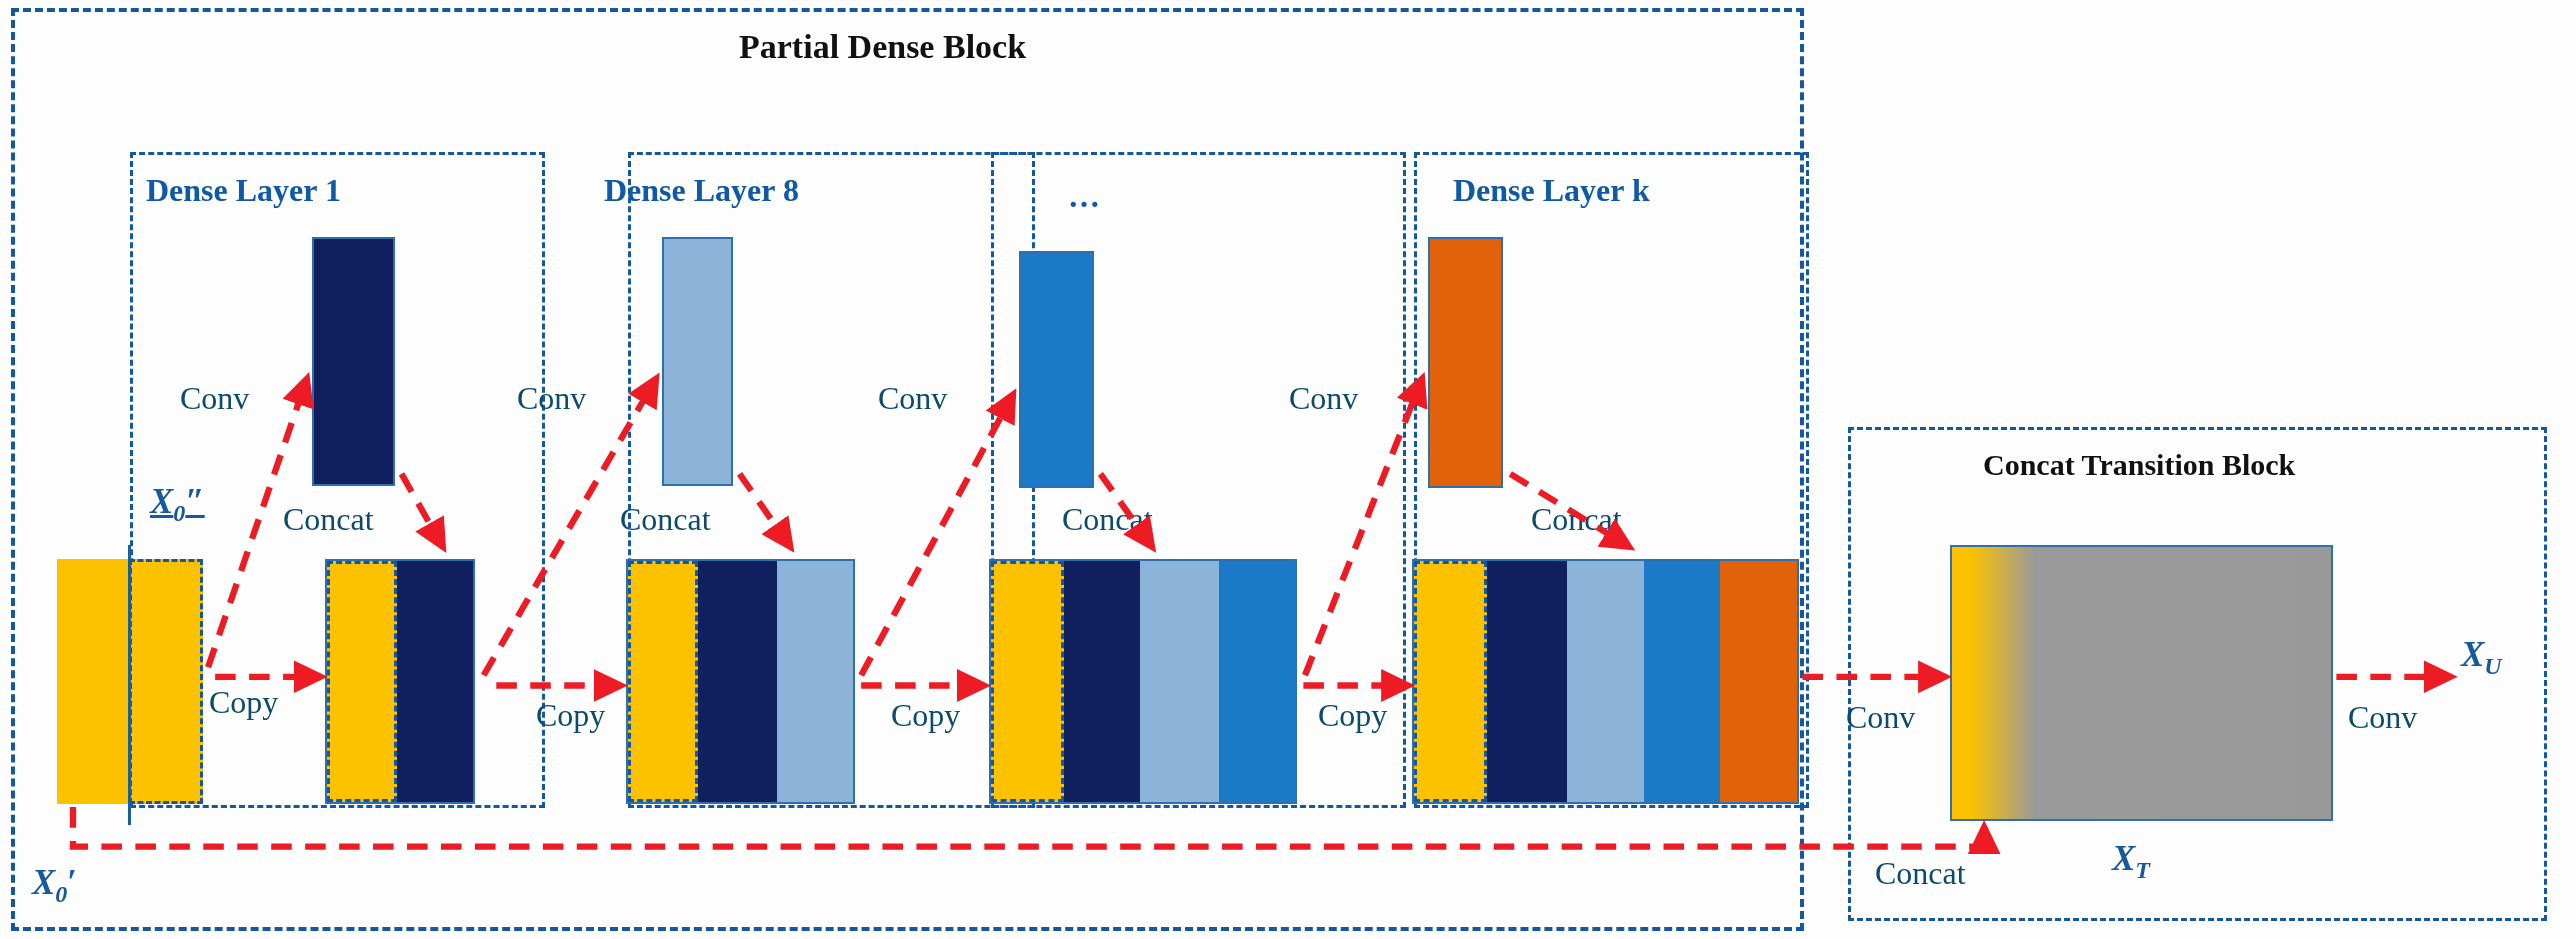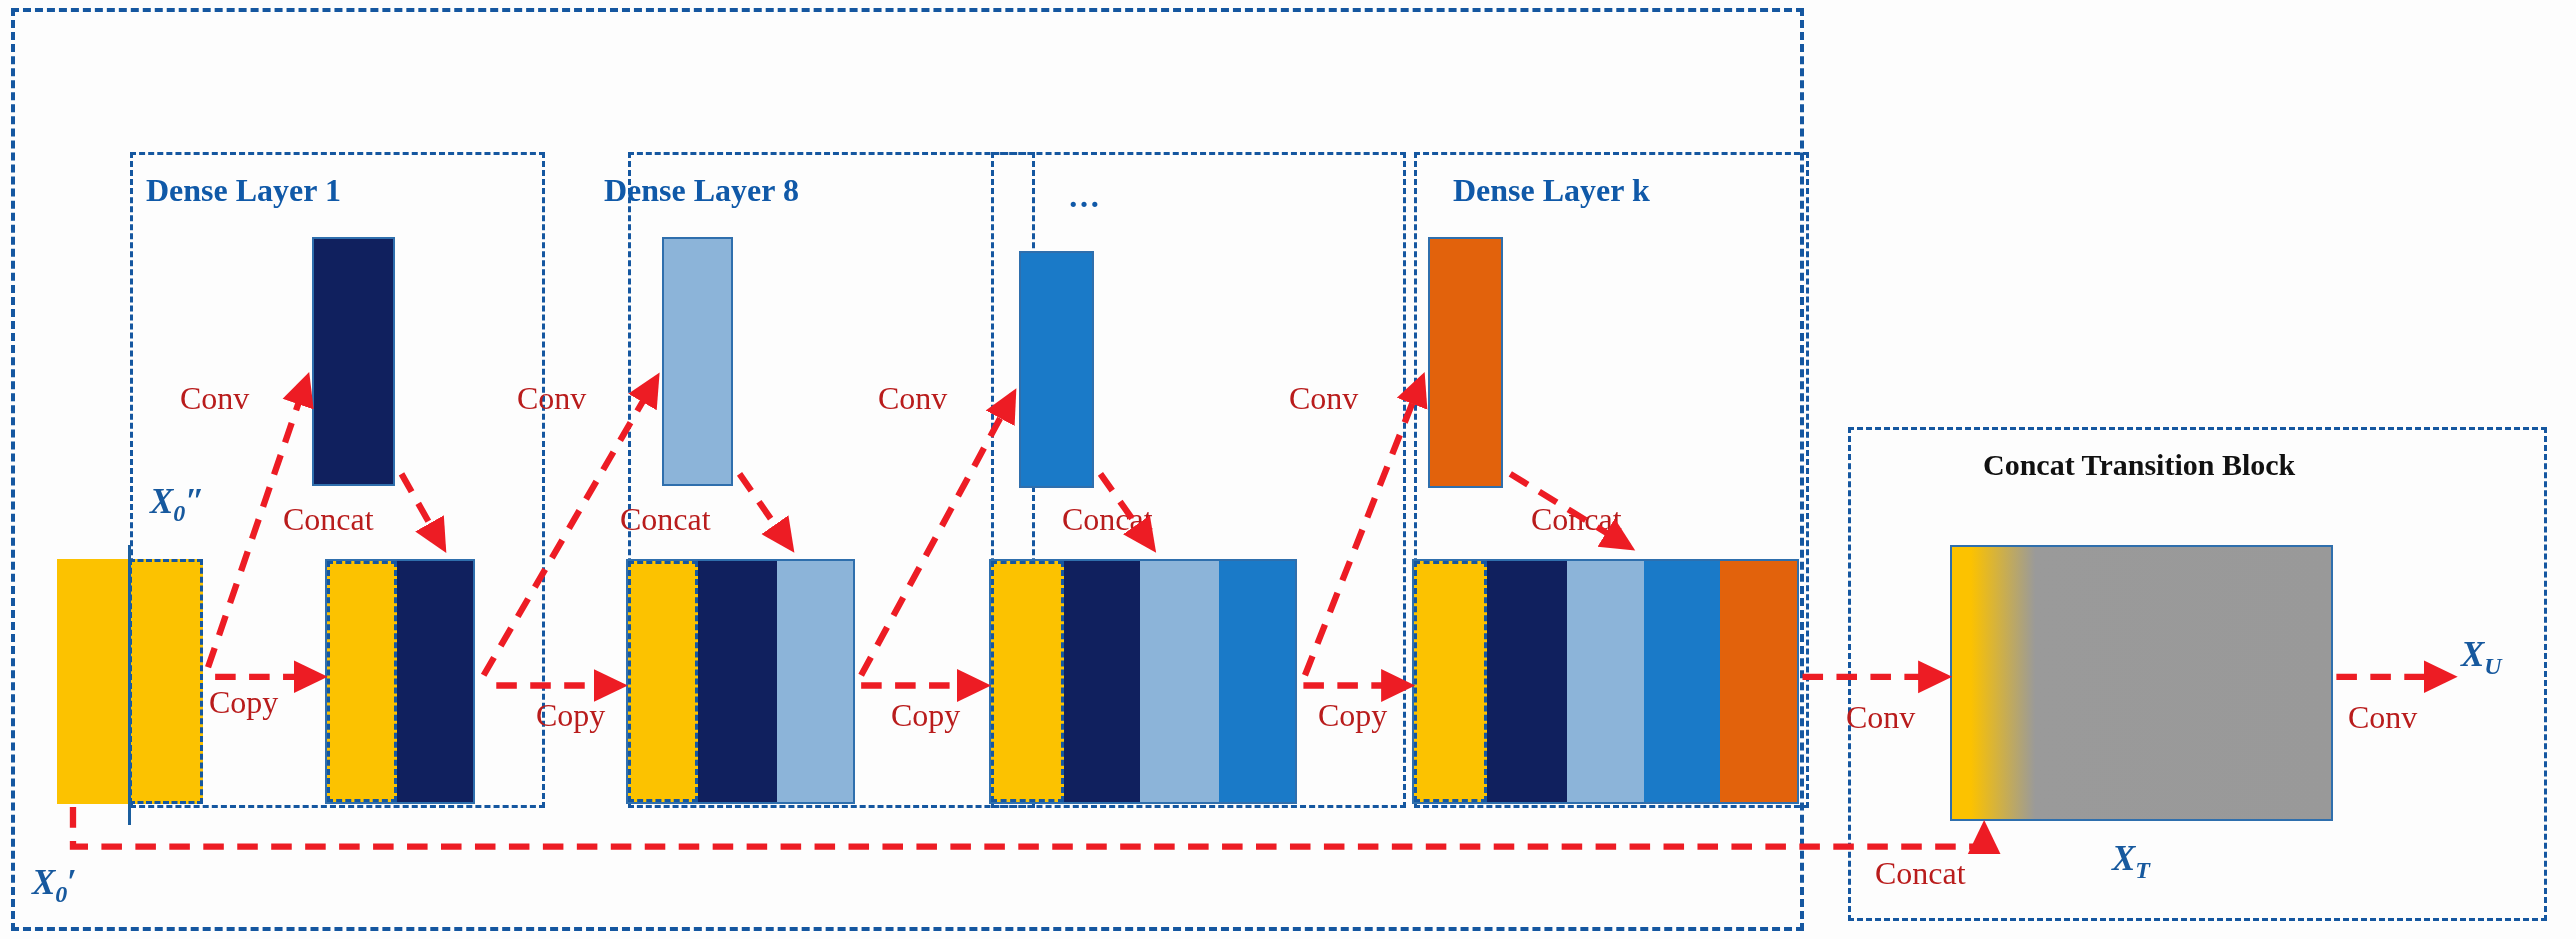--- a/index.html
+++ b/index.html
@@ -9,21 +9,21 @@
 
   
   .dashbox{position:absolute;border:4px dashed #1557a0;box-sizing:border-box;background:transparent;}
   .dashbox.thin{border-width:3.2px;}
 
   
   .lbl{position:absolute;white-space:nowrap;line-height:1;}
   .title-blk{font-size:34px;font-weight:bold;color:#111;}
   .layer-title{font-size:32px;font-weight:bold;color:#1059a8;}
   .dots-title{font-size:32px;font-weight:bold;color:#1059a8;letter-spacing:2.4px;}
-  .op{font-size:32px;color:#b91c1c;}
+  .op{font-size:32px;color:#0c4a6e;}
   .var{font-size:35px;font-weight:bold;font-style:italic;color:#17599e;}
   .var sub{font-size:24px;font-style:italic;font-weight:bold;vertical-align:-0.35em;}
   .var .pr{font-style:normal;}
 
   
   .blk{position:absolute;box-sizing:border-box;}
   .conv-blk{border:2.4px solid #2f6fad;}
   .stack{position:absolute;display:flex;box-sizing:border-box;border:2.4px solid #2f6fad;}
   .seg{height:100%;}
   .seg.first{border:3.2px dashed #1557a0;box-sizing:border-box;}
@@ -46,33 +46,34 @@
 
   <div class="dashbox" style="left:11px;top:8px;width:1793px;height:923px;"></div>
 
   <div class="dashbox thin" style="left:130px;top:152px;width:415px;height:656px;"></div>
   <div class="dashbox thin" style="left:628px;top:152px;width:407px;height:656px;"></div>
   <div class="dashbox thin" style="left:991px;top:152px;width:415px;height:656px;"></div>
   <div class="dashbox thin" style="left:1414px;top:152px;width:395px;height:656px;"></div>
 
   <div class="dashbox thin" style="left:1848px;top:427px;width:699px;height:494px;"></div>
 
+  <div class="lbl title-blk" style="left:739px;top:30px;">Partial Dense Block</div>
 
   <div class="lbl title-blk" style="left:1983px;top:450px;font-size:30px;">Concat Transition Block</div>
 
   <div class="lbl layer-title" style="left:146px;top:174px;">Dense Layer 1</div>
   <div class="lbl layer-title" style="left:604px;top:174px;">Dense Layer 8</div>
   <div class="lbl dots-title" style="left:1068px;top:180px;">…</div>
   <div class="lbl layer-title" style="left:1453px;top:174px;">Dense Layer k</div>
 
   <div class="inputblk" style="left:57px;top:559px;width:146px;height:245px;"></div>
   <div class="inputdash" style="left:129px;top:559px;width:74px;height:245px;"></div>
   <div class="splitline" style="left:128px;top:545px;height:280px;"></div>
 
-  <div class="lbl var" style="left:150px;top:484px;">
+  <div class="lbl var" style="left:150px;top:484px;text-decoration:underline;">
     <span>X</span><sub>0</sub><span class="pr">″</span>
   </div>
 
   <div class="lbl var" style="left:32px;top:865px;">
     <span>X</span><sub>0</sub><span class="pr">′</span>
   </div>
 
   <div class="blk conv-blk" style="left:312px;top:237px;width:83px;height:249px;background:#10205e;"></div>
   <div class="lbl op" style="left:180px;top:382px;">Conv</div>
   <div class="lbl op" style="left:283px;top:503px;">Concat</div>

